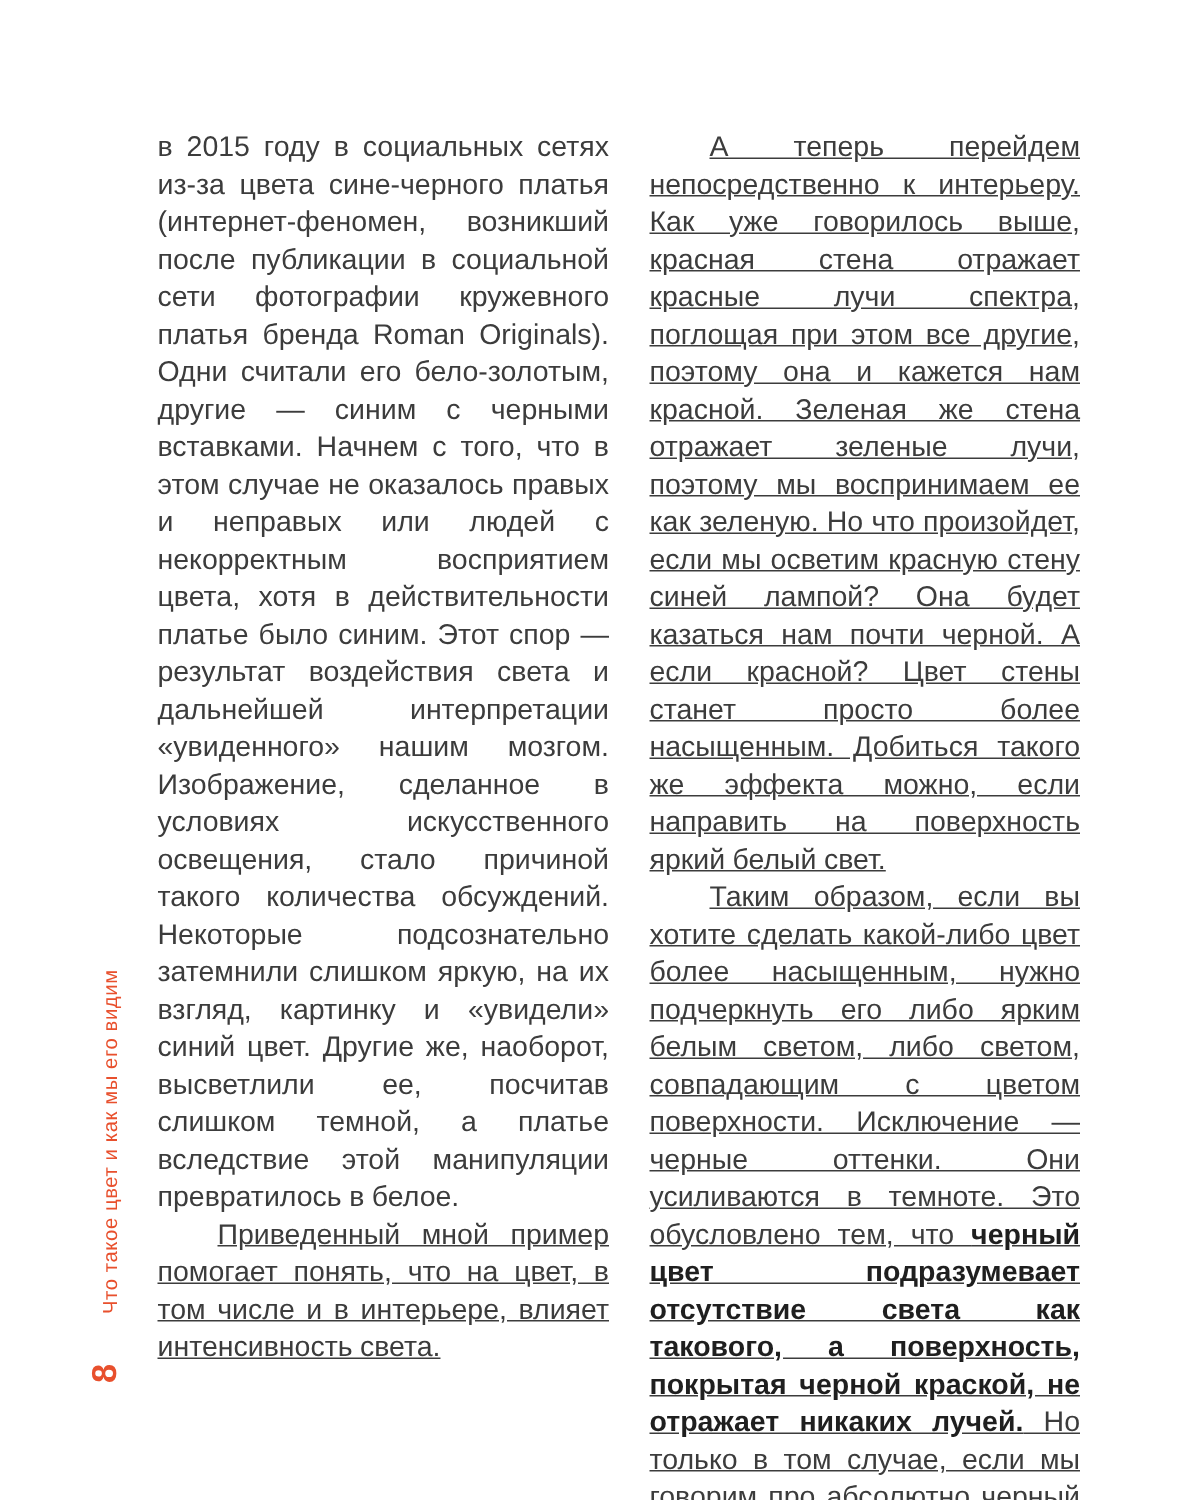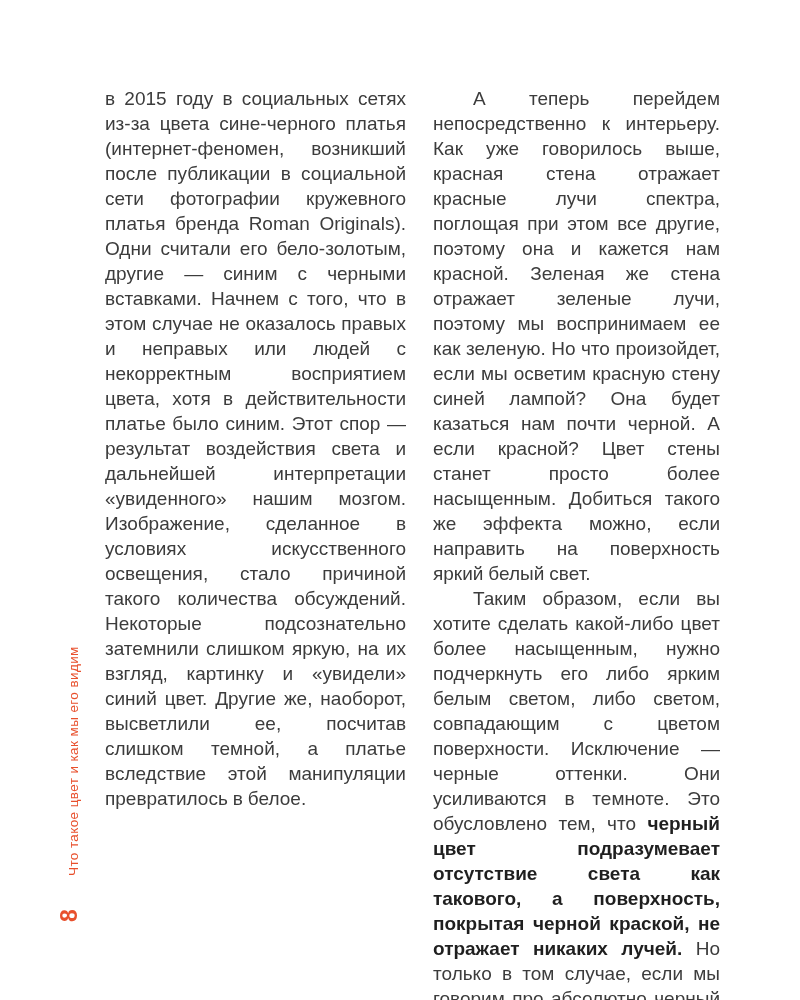--- a/index.html
+++ b/index.html
@@ -29,21 +29,21 @@
     text-align: justify;
     font-size: 19px;
     line-height: 25px;
     hyphens: auto;
     -webkit-hyphens: auto;
     word-spacing: -0.3px;
   }
   .col-left { width: 301px; }
   .col-right { width: 287px; }
   .para { margin: 0; }
-  .indent { text-indent: 40px; }
+  .indent { text-indent: 40px; text-decoration: underline; }
   .para strong { font-weight: bold; color: #1f1f1f; margin-top: 39px; }
   .chapter-title-vertical {
     position: absolute;
     left: 66px;
     top: 876px;
     transform: rotate(-90deg);
     transform-origin: 0 0;
     white-space: nowrap;
     color: var(--accent, #e8502d);
     font-size: 13.5px;
@@ -67,20 +67,21 @@
 <div class="page">
 
   <div class="chapter-title-vertical">Что такое цвет и как мы его видим</div>
 
   <div class="page-number">8</div>
 
   <div class="columns">
 
     <div class="col col-left">
       <p class="para">в 2015 году в социальных сетях из-за цвета сине-черного платья (интернет-феномен, возникший после публикации в социальной сети фотографии кружевного платья бренда Roman Originals). Одни считали его бело-золотым, другие — синим с черными вставками. Начнем с того, что в этом случае не оказалось правых и неправых или людей с некорректным восприятием цвета, хотя в действительности платье было синим. Этот спор — результат воздействия света и дальнейшей интерпретации «увиденного» нашим мозгом. Изображение, сделанное в условиях искусственного освещения, стало причиной такого количества обсуждений. Некоторые подсознательно затемнили слишком яркую, на их взгляд, картинку и «увидели» синий цвет. Другие же, наоборот, высветлили ее, посчитав слишком темной, а платье вследствие этой манипуляции превратилось в белое.</p>
+      <p class="para indent">Приведенный мной пример помогает понять, что на цвет, в том числе и в интерьере, влияет интенсивность света.</p>
     </div>
 
     <div class="col col-right">
       <p class="para indent">А теперь перейдем непосредственно к интерьеру. Как уже говорилось выше, красная стена отражает красные лучи спектра, поглощая при этом все другие, поэтому она и кажется нам красной. Зеленая же стена отражает зеленые лучи, поэтому мы воспринимаем ее как зеленую. Но что произойдет, если мы осветим красную стену синей лампой? Она будет казаться нам почти черной. А если красной? Цвет стены станет просто более насыщенным. Добиться такого же эффекта можно, если направить на поверхность яркий белый свет.</p>
       <p class="para indent"><span>Таким образом, если вы хотите сделать какой-либо цвет более насыщенным, нужно подчеркнуть его либо ярким белым светом, либо светом, совпадающим с цветом поверхности. Исключение — черные оттенки. Они усиливаются в темноте. Это обусловлено тем, что </span><strong>черный цвет подразумевает отсутствие света как такового, а поверхность, покрытая черной краской, не отражает никаких лучей.</strong><span> Но только в том случае, если мы говорим про абсолютно черный цвет, без оттенков.</span></p>
     </div>
 
   </div>
 </div>
 

